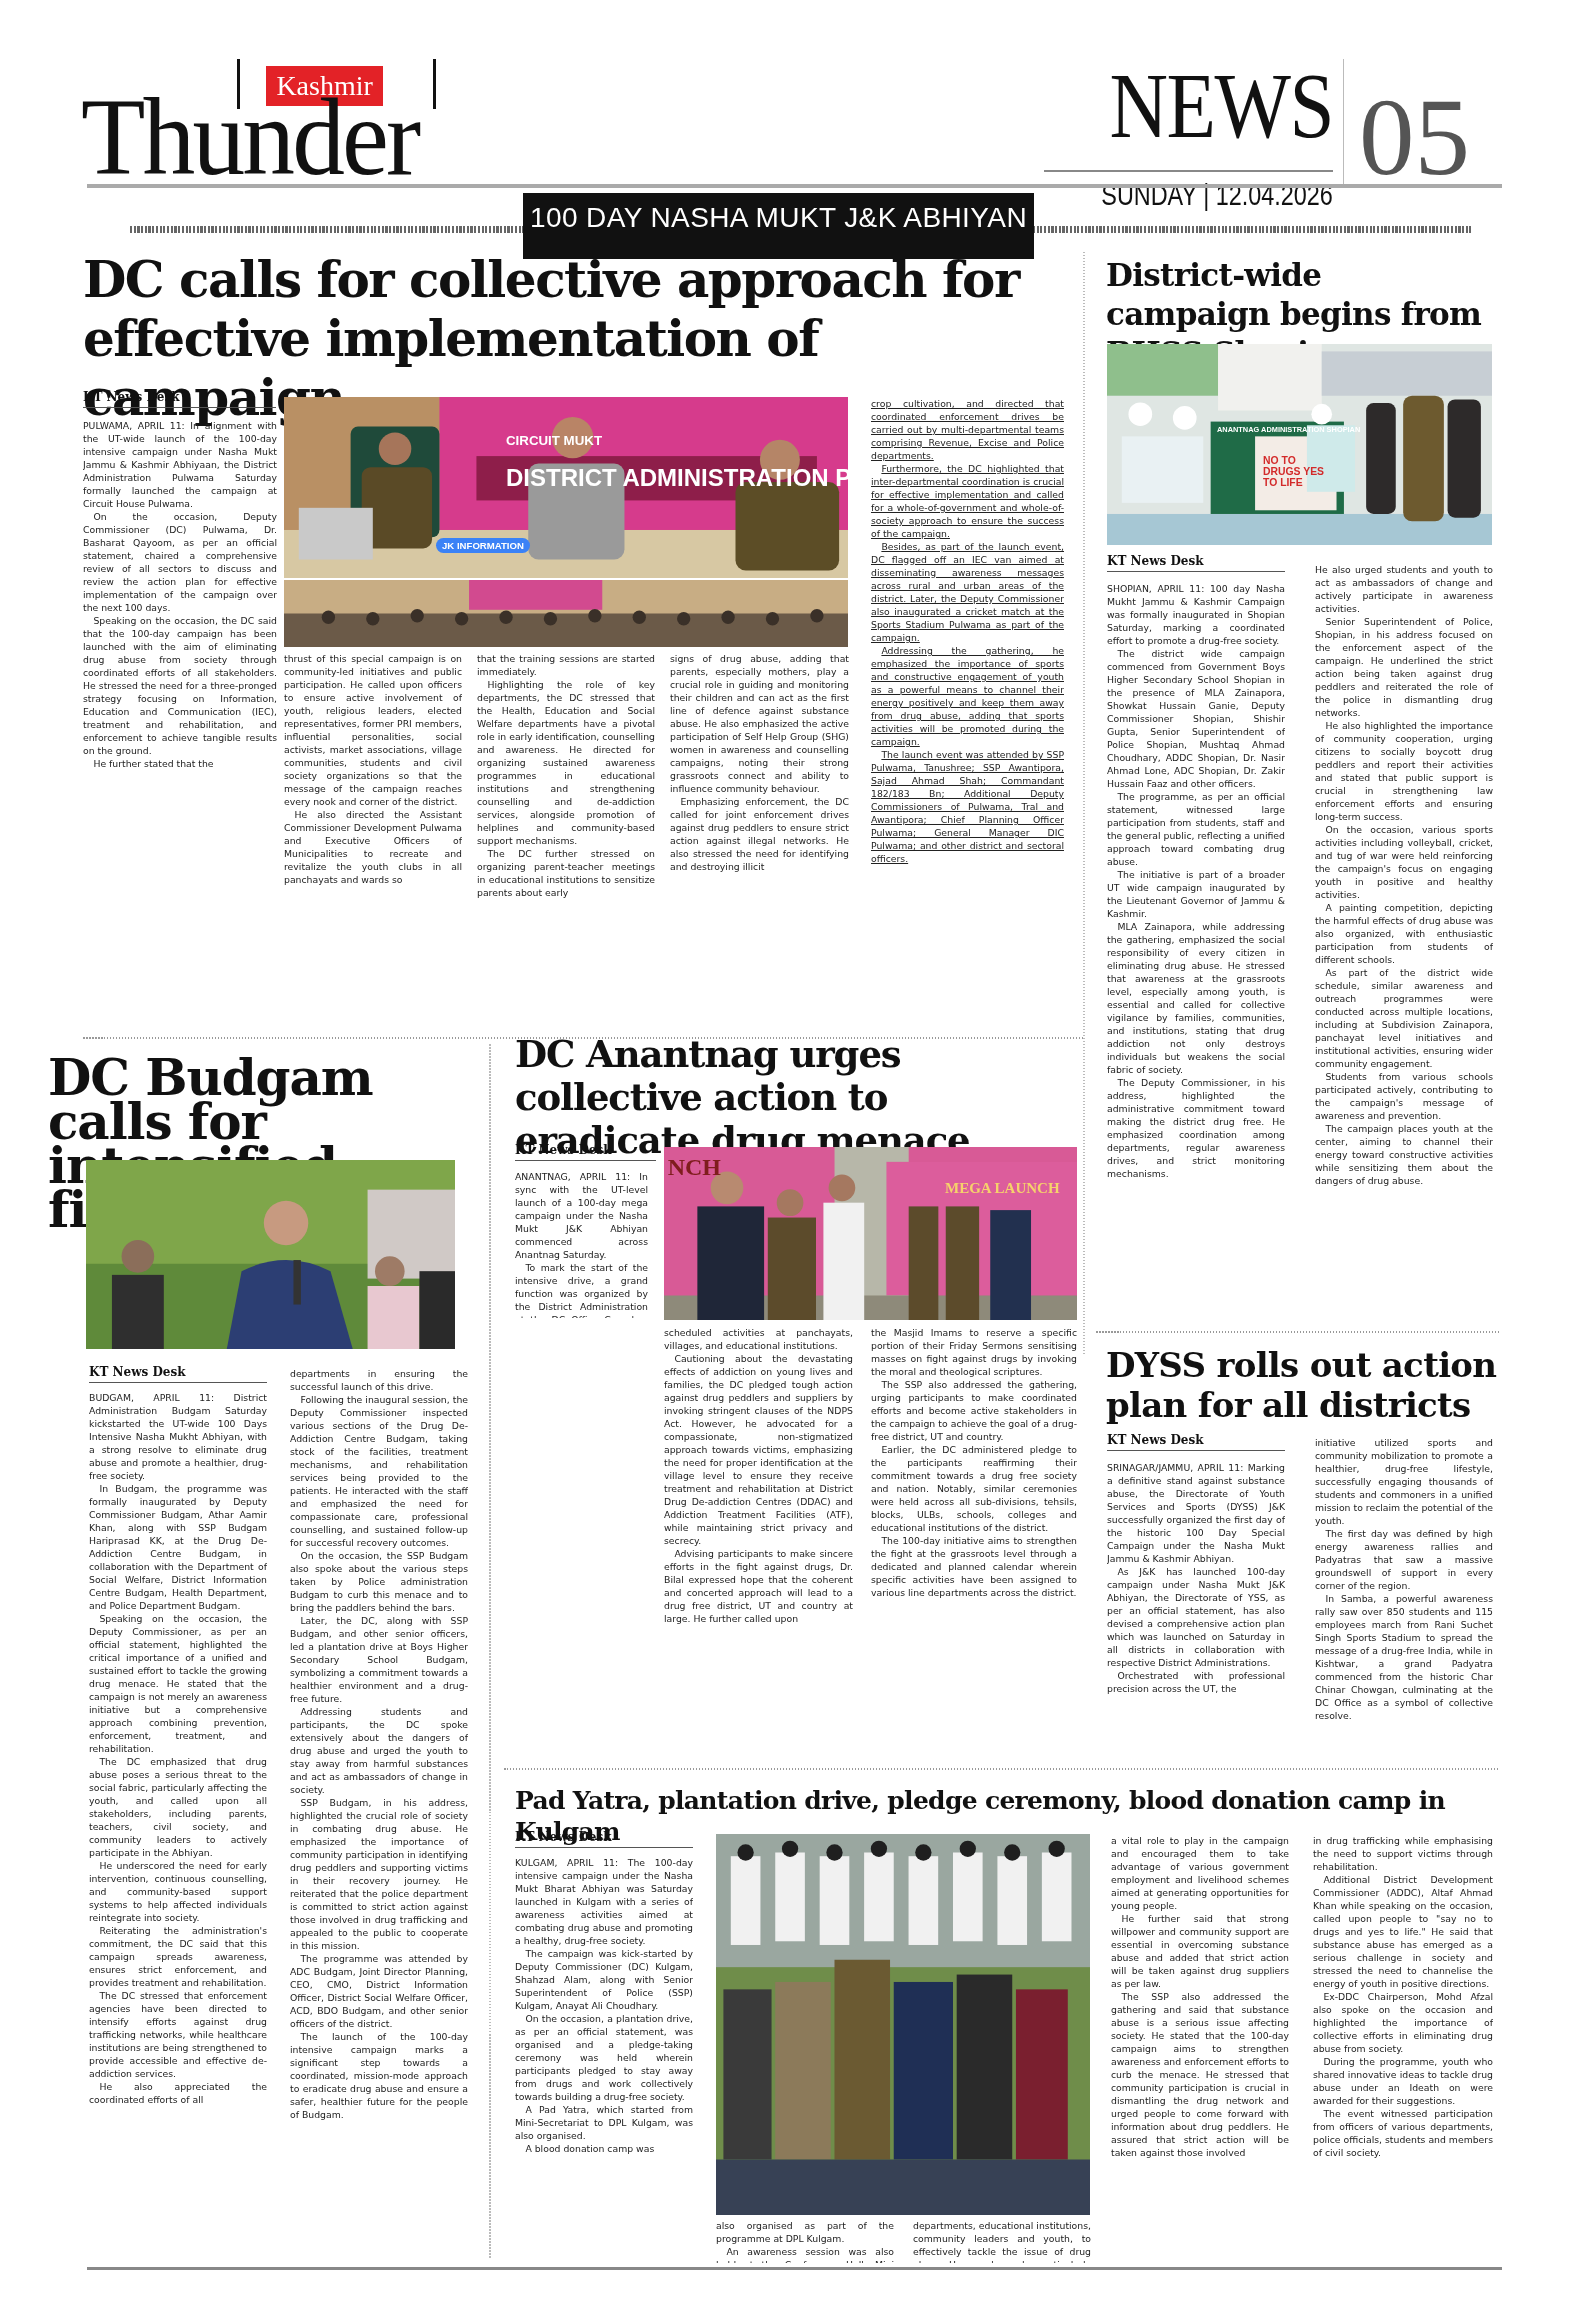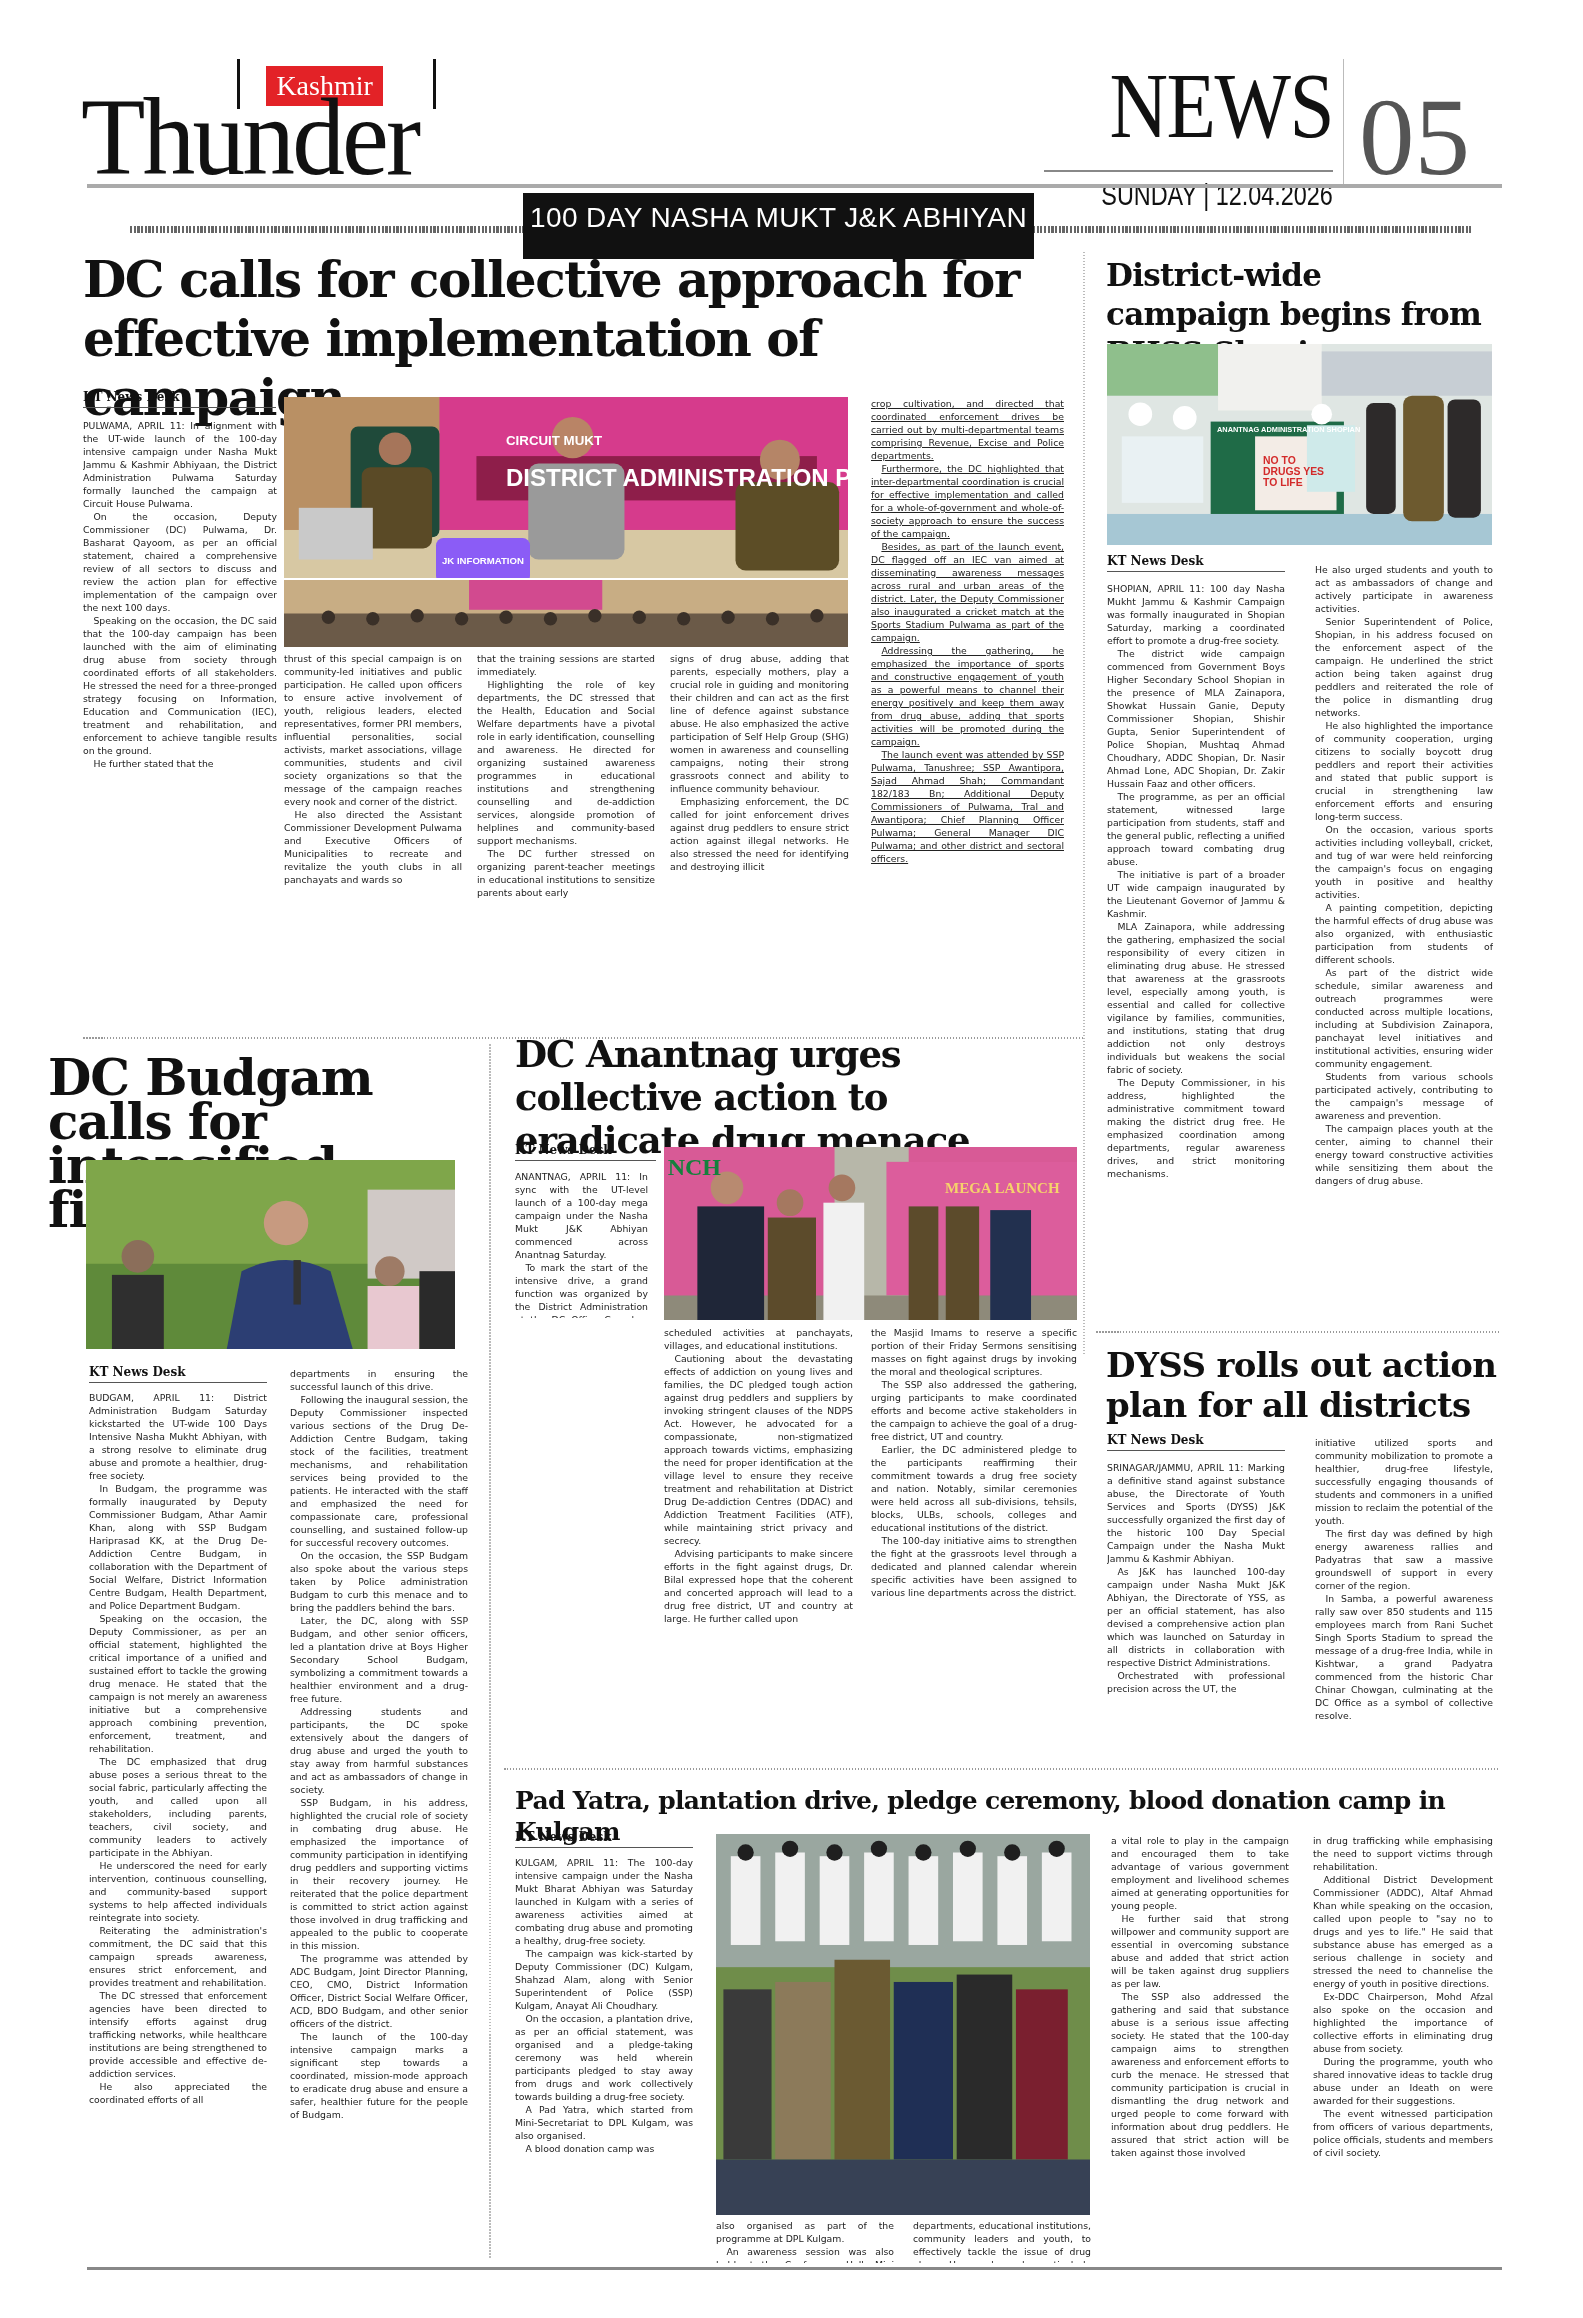--- a/index.html
+++ b/index.html
@@ -90,21 +90,21 @@
     <circle cx="150" cy="70" r="22" fill="#a6755a"></circle>
     <rect x="105" y="95" width="95" height="110" rx="12" fill="#5a4a26"></rect>
     <rect x="20" y="150" width="100" height="70" fill="#c9c9c9"></rect>
     <circle cx="390" cy="55" r="28" fill="#b98466"></circle>
     <rect x="330" y="90" width="130" height="130" rx="14" fill="#9a9a9a"></rect>
     <circle cx="670" cy="85" r="27" fill="#b58567"></circle>
     <rect x="610" y="115" width="140" height="120" rx="14" fill="#5c4d26"></rect>
   </svg>
   <div class="banner-text" style="left:222px;top:67px;font-size:24px;">DISTRICT ADMINISTRATION PULWAMA</div>
   <div class="banner-text" style="left:222px;top:36px;font-size:13.3px;">CIRCUIT MUKT</div>
-  <div class="banner-text" style="left:152px;top:141px;font-size:9.6px;color:#fff;background:#8b5cf6;padding:17px 6px;border-radius:7.4px;">JK INFORMATION</div>
+  <div class="banner-text" style="left:152px;top:141px;font-size:9.6px;color:#fff;background:#3b82f6;padding:2px 6px;border-radius:7.4px;">JK INFORMATION</div>
 </div>
 <div class="photo" style="left:284px;top:580px;width:564px;height:67px;">
   <svg class="scene" width="564" height="67" viewBox="0 0 762 90" preserveAspectRatio="none">
     <rect width="762" height="90" fill="#c8ad84"></rect>
     <rect x="250" y="0" width="180" height="40" fill="#d24a8f"></rect>
     <rect x="0" y="45" width="762" height="45" fill="#6b5a48"></rect>
     <g fill="#3a3028">
       <circle cx="60" cy="50" r="9"></circle>
         <circle cx="120" cy="52" r="9"></circle>
         <circle cx="180" cy="48" r="9"></circle>
@@ -251,21 +251,21 @@
     <rect x="140" y="95" width="65" height="138" fill="#5c4b2b"></rect>
     <circle cx="240" cy="55" r="18" fill="#a57860"></circle>
     <rect x="215" y="75" width="55" height="158" fill="#f1f1f1"></rect>
     <g fill="#5c4b2b">
         <rect x="330" y="80" width="40" height="153"></rect>
         <rect x="380" y="80" width="45" height="153"></rect>
       </g>
     <rect x="440" y="85" width="55" height="148" fill="#22304f"></rect>
   </svg>
   <div class="banner-text" style="left:281px;top:33px;font-size:15px;color:#f6d26b;font-family:'Liberation Serif',serif;">MEGA LAUNCH</div>
-  <div class="banner-text" style="left:3.7px;top:7.4px;font-size:24px;color:#15803d;font-family:'Liberation Serif',serif;">NCH</div>
+  <div class="banner-text" style="left:3.7px;top:7.4px;font-size:24px;color:#7f1d1d;font-family:'Liberation Serif',serif;">NCH</div>
 </div>
 
 <div class="col" style="left:664px;top:1326px;width:189px;height:430px;">
     <p class="first">scheduled activities at panchayats, villages, and educational institutions.</p>
     <p>Cautioning about the devastating effects of addiction on young lives and families, the DC pledged tough action against drug peddlers and suppliers by invoking stringent clauses of the NDPS Act. However, he advocated for a compassionate, non-stigmatized approach towards victims, emphasizing the need for proper identification at the village level to ensure they receive treatment and rehabilitation at District Drug De-addiction Centres (DDAC) and Addiction Treatment Facilities (ATF), while maintaining strict privacy and secrecy.</p>
     <p>Advising participants to make sincere efforts in the fight against drugs, Dr. Bilal expressed hope that the coherent and concerted approach will lead to a drug free district, UT and country at large. He further called upon</p>
   </div>
 <div class="col" style="left:871px;top:1326px;width:206px;height:430px;">
     <p class="first">the Masjid Imams to reserve a specific portion of their Friday Sermons sensitising masses on fight against drugs by invoking the moral and theological scriptures.</p>
     <p>The SSP also addressed the gathering, urging participants to make coordinated efforts and become active stakeholders in the campaign to achieve the goal of a drug-free district, UT and country.</p>

